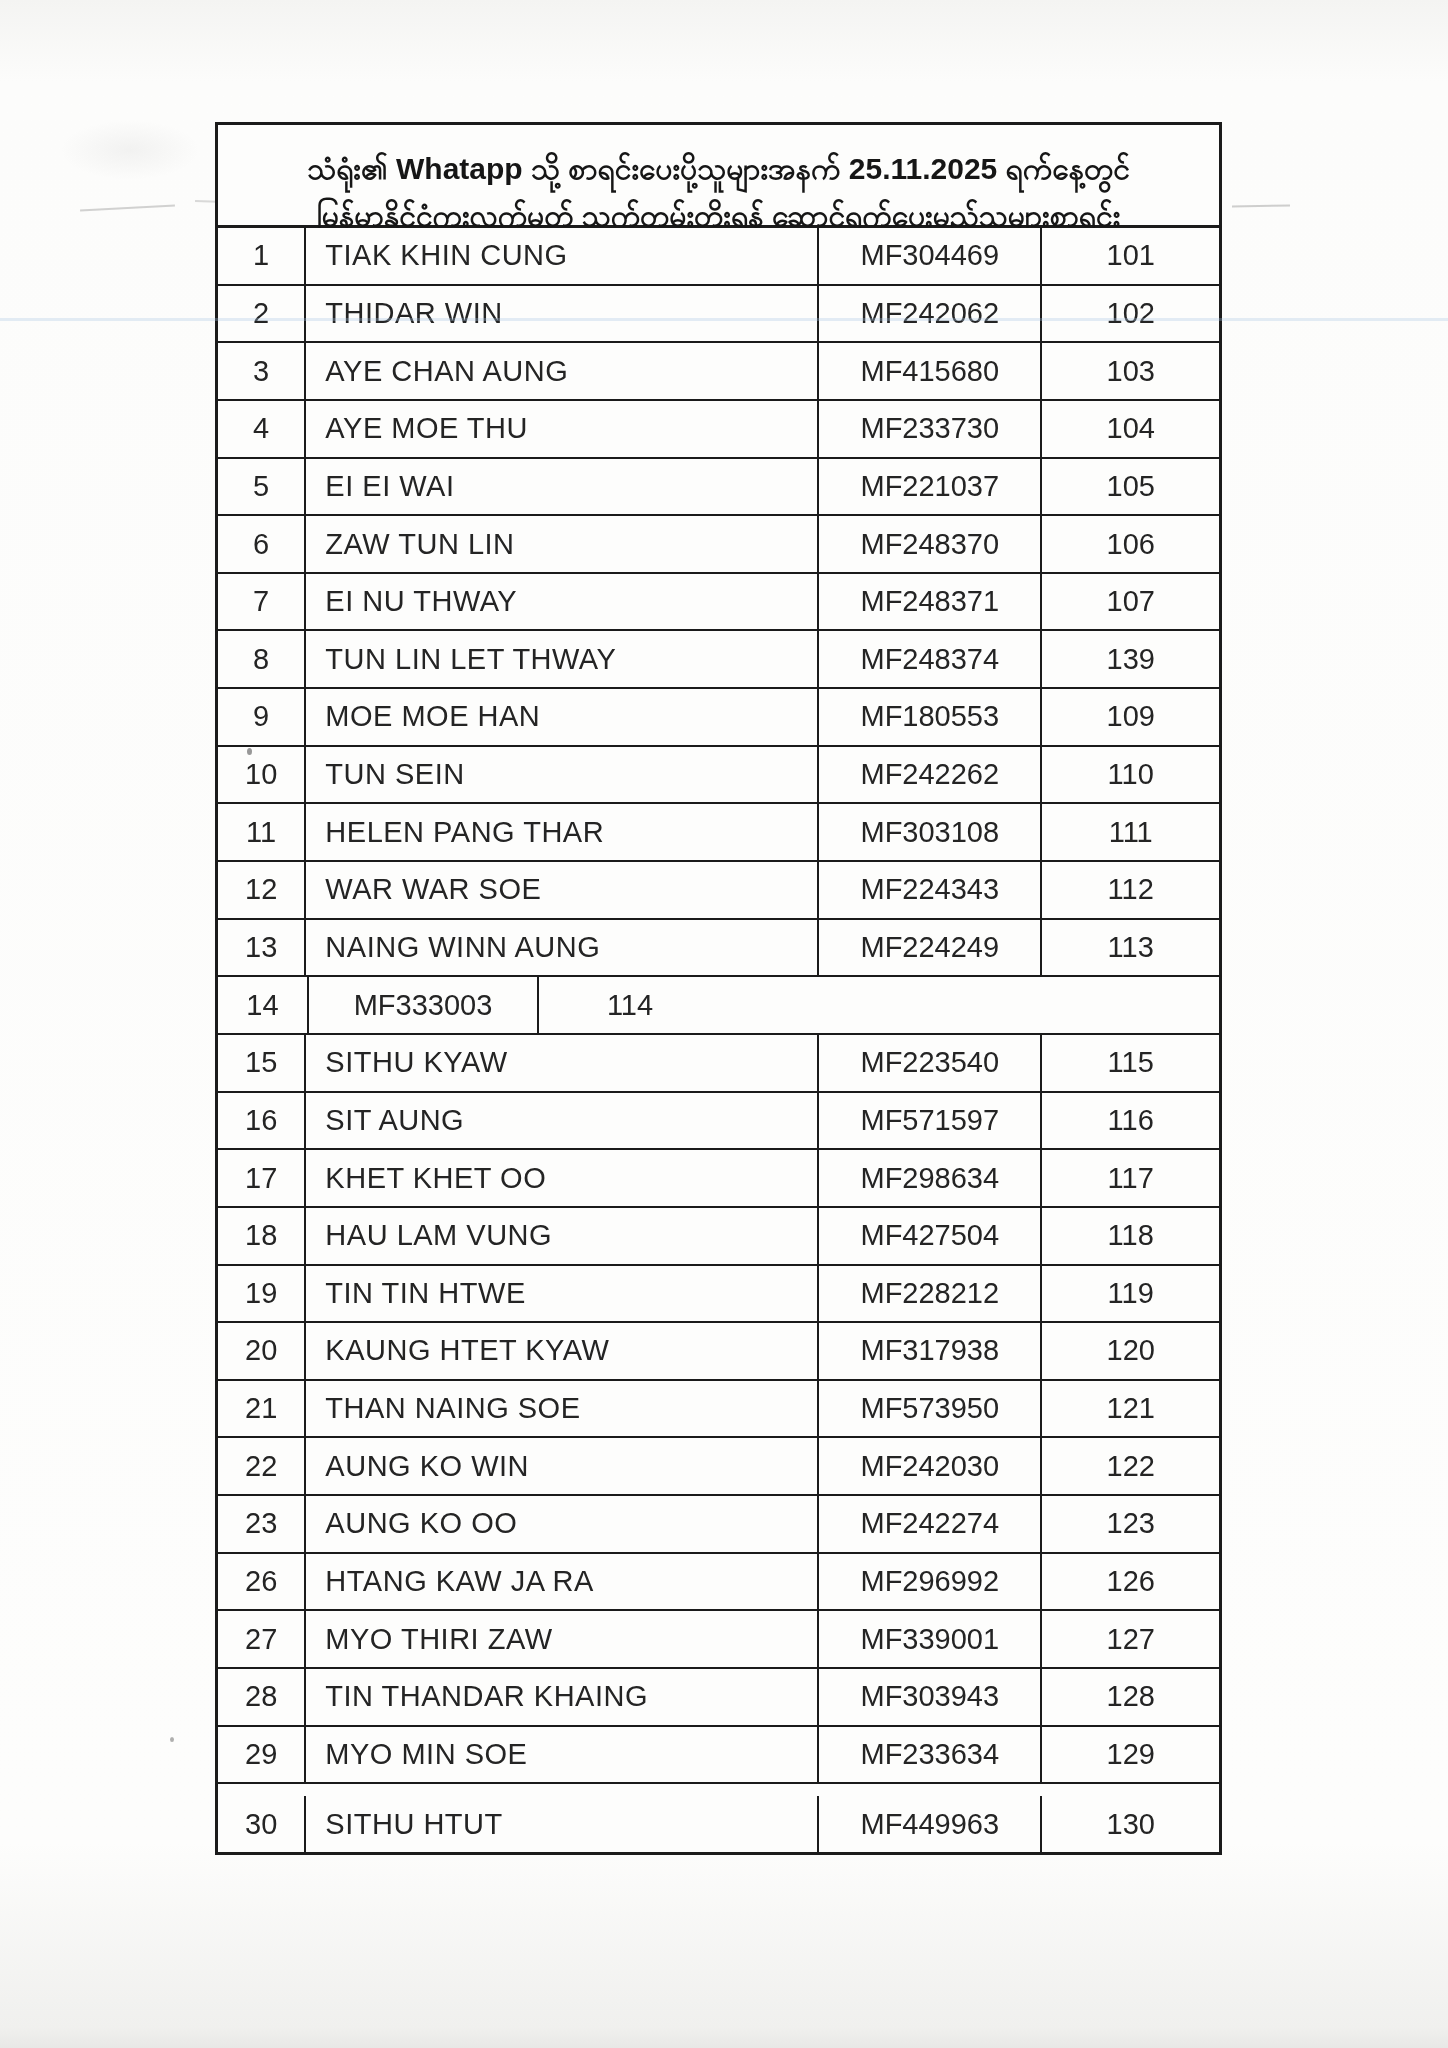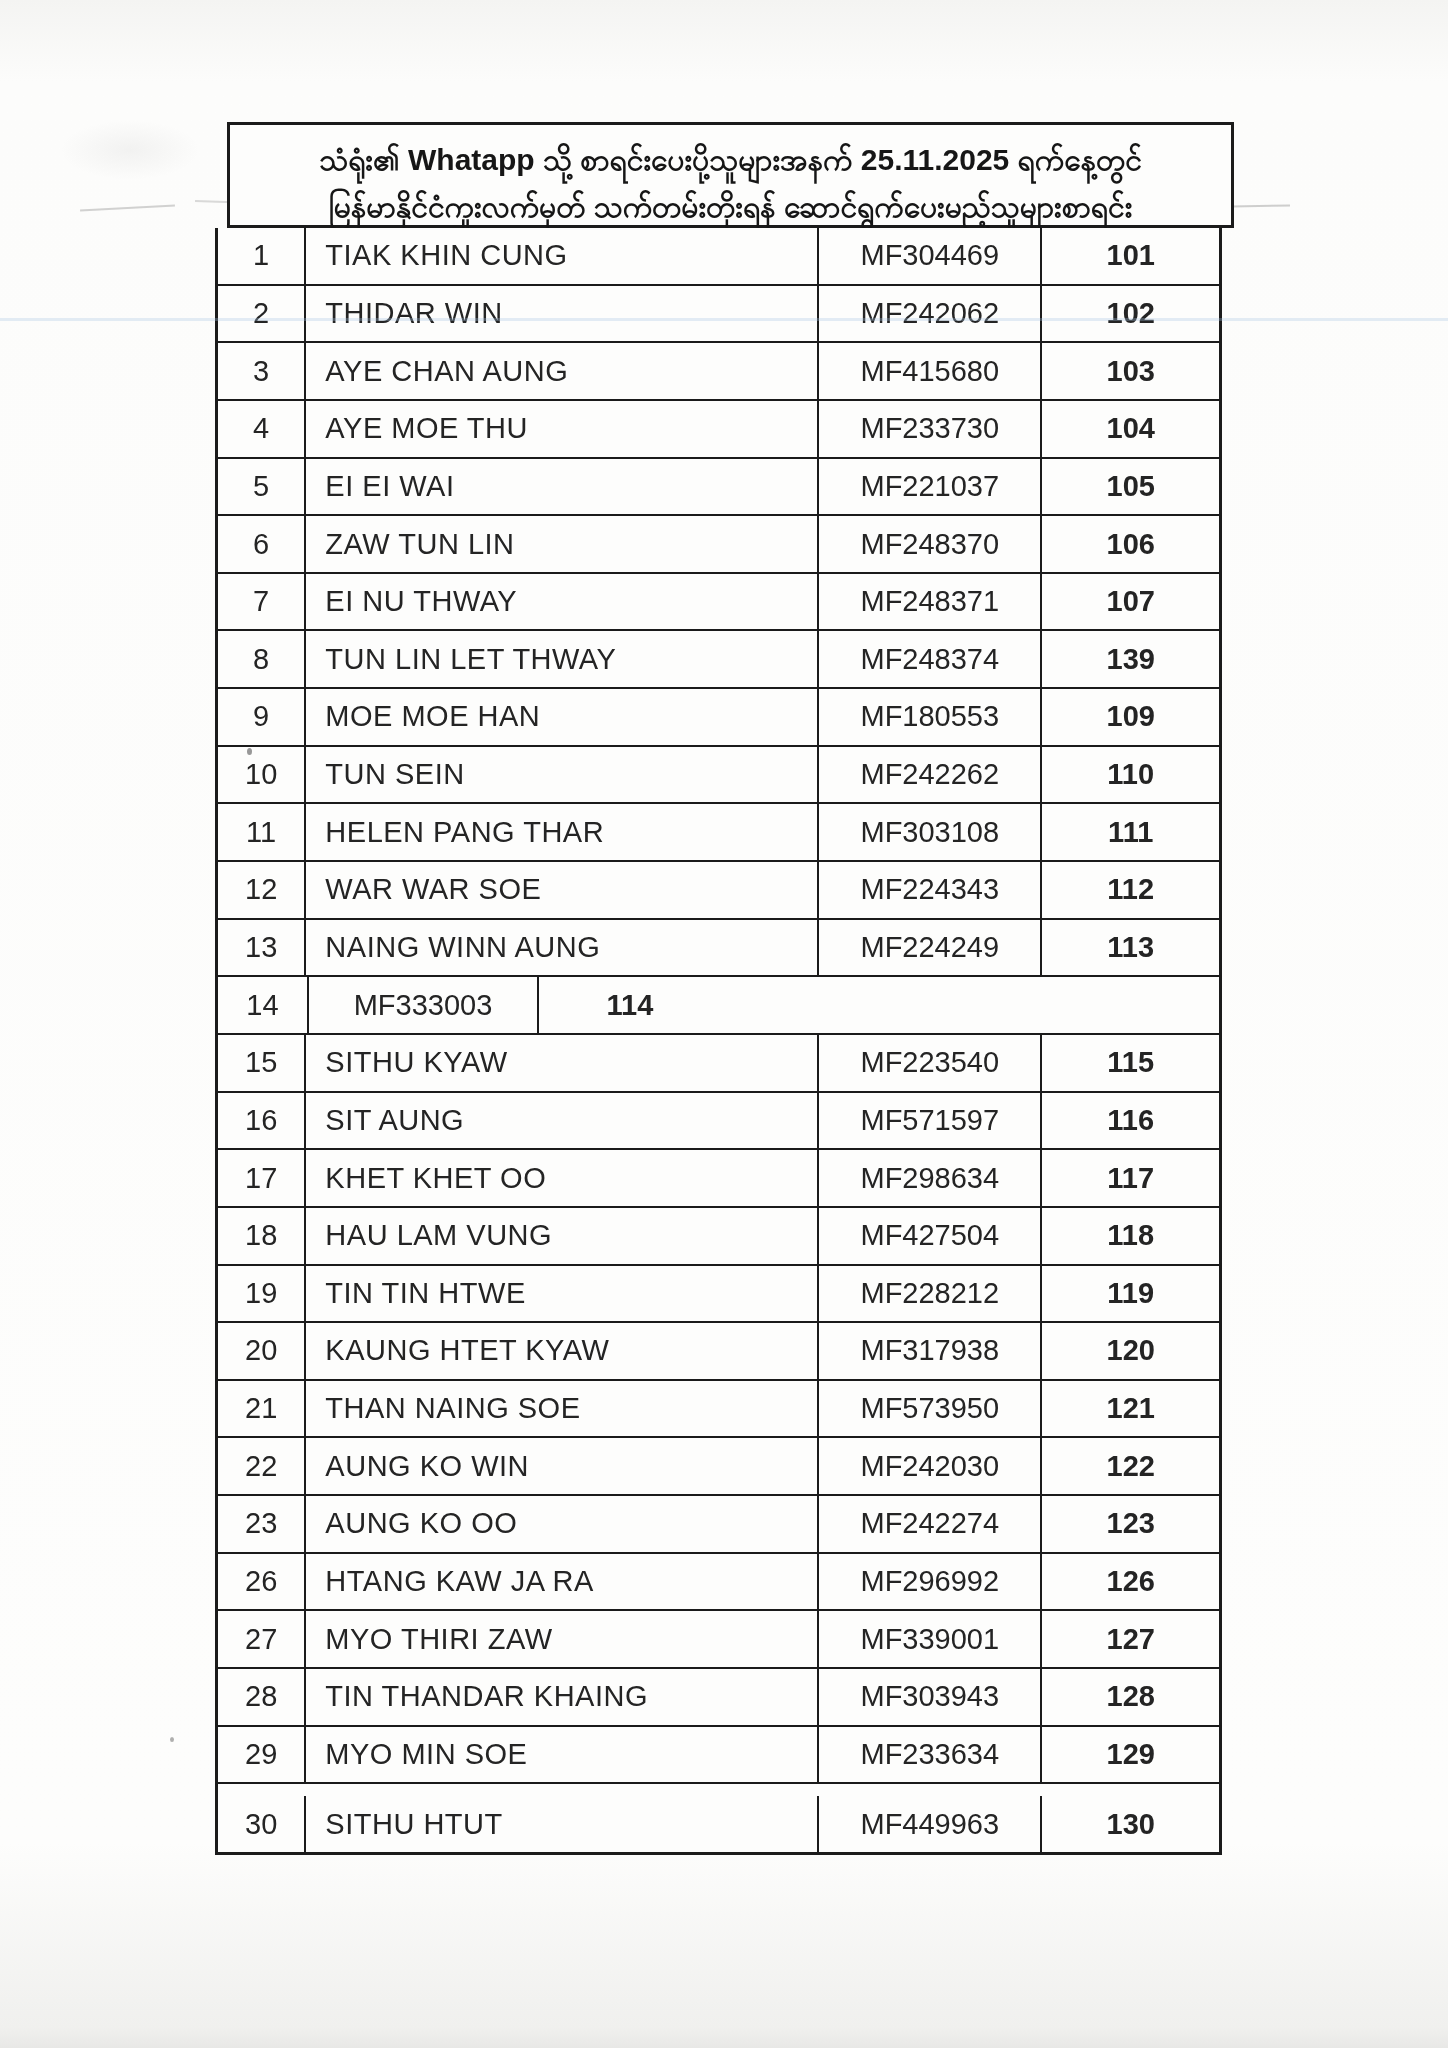--- a/index.html
+++ b/index.html
@@ -15,22 +15,21 @@
   }
   
   .header-box {
     position: absolute;
     left: 215px; top: 122px;
     width: 1007px; height: 106px;
     border: 3px solid #1b1b1b;
     box-sizing: border-box;
     background: #fdfdfc;
     text-align: center;
-    padding-top: 11px;
-    margin-left: 12px;
+    padding-top: 20px;
   }
   .title-line {
     font-size: 30px;
     font-weight: 700;
     line-height: 47px;
     color: #161616;
     white-space: nowrap;
   }
   
   .roster {
@@ -57,21 +56,21 @@
     box-sizing: border-box;
     font-size: 29px;
     color: #242424;
     border-right: 2.5px solid #1b1b1b;
     overflow: hidden;
     white-space: nowrap;
   }
   .c-no   { width: 91px;  justify-content: center; }
   .c-name { width: 528px; justify-content: flex-start; padding-left: 19px; letter-spacing: 0.5px; }
   .c-mf   { width: 230px; justify-content: center; }
-  .c-seq  { width: 182px; justify-content: center; border-right: none; font-weight: bold; }
+  .c-seq  { width: 182px; justify-content: center; border-right: none; }
   
   .artifact { position: absolute; pointer-events: none; }
   .blue-line {
     left: 0; top: 318px; width: 1448px; height: 3px;
     background: rgba(165, 195, 225, 0.30);
   }
   .scribble-a {
     left: 80px; top: 207px; width: 95px; height: 0;
     border-top: 2px solid rgba(110,110,110,0.30);
     transform: rotate(-3deg);

